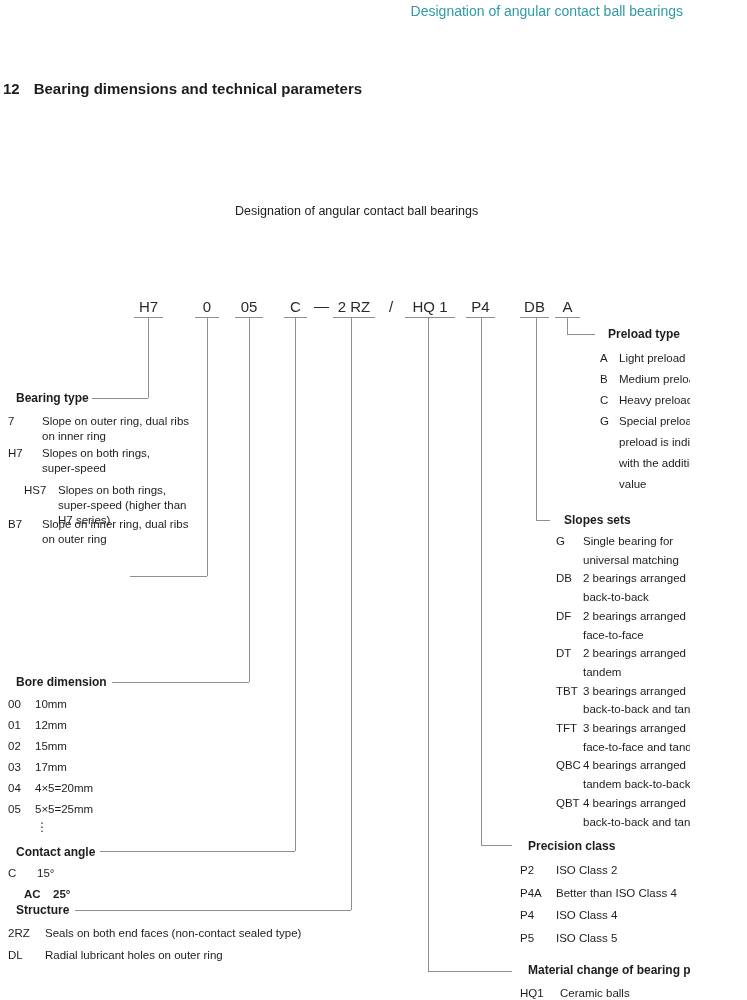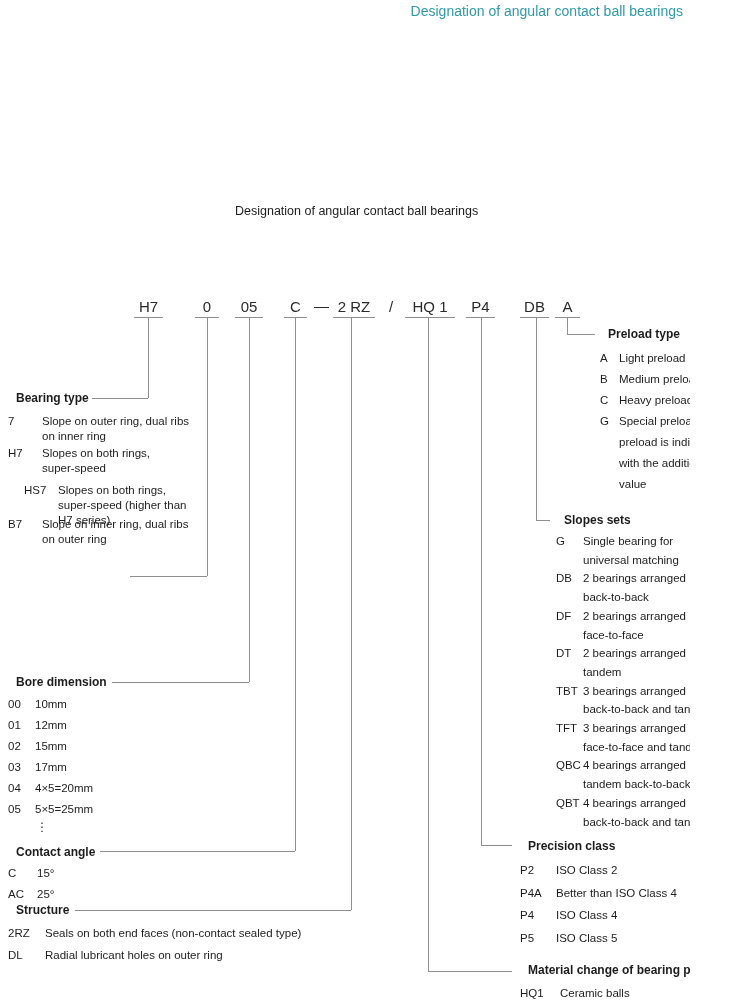--- a/index.html
+++ b/index.html
@@ -36,20 +36,23 @@
   .material-items .code{min-width:38px;margin-right:2px;}
   .ellipsis{font-size:12px;color:#2a2a2a;}
 </style>
 </head>
 <body>
 
 <div id="page">
 
   <div class="abs teal-header" style="top:3px;right:7px;">Designation of angular contact ball bearings</div>
 
+  <div class="abs doc-heading" style="left:3px;top:80px;">
+    <span class="num">12</span><span>Bearing dimensions and technical parameters</span>
+  </div>
 
   <div class="abs diagram-title" style="left:235px;top:204px;">Designation of angular contact ball bearings</div>
 
   <div class="abs code-token" style="left:134px;top:298px;width:29px;">H7</div>
   <div class="abs code-token" style="left:195px;top:298px;width:24px;">0</div>
   <div class="abs code-token" style="left:235px;top:298px;width:28px;">05</div>
   <div class="abs code-token" style="left:284px;top:298px;width:23px;">C</div>
   <div class="abs code-token" style="left:311px;top:297px;width:21px;">—</div>
   <div class="abs code-token" style="left:333px;top:298px;width:42px;">2 RZ</div>
   <div class="abs code-token" style="left:385px;top:298px;width:12px;">/</div>
@@ -142,21 +145,21 @@
     </div>
     <div class="abs ellipsis" style="left:28px;top:145px;">⋮</div>
   </div>
 
   <div class="abs contact list" style="left:8px;top:845px;width:200px;">
     <div class="sec-title">Contact angle</div>
     <div class="abs row" style="left:0;top:21px;">
       <span class="code">C</span>
       <span class="desc">15°</span>
     </div>
-    <div class="abs row" style="left:0;top:42px;">
+    <div class="abs row" style="left:16px;top:42px;font-weight:bold;">
       <span class="code">AC</span>
       <span class="desc">25°</span>
     </div>
   </div>
 
   <div class="abs structure list" style="left:8px;top:903px;width:430px;">
     <div class="sec-title">Structure</div>
     <div class="abs row" style="left:0;top:23px;">
       <span class="code">2RZ</span>
       <span class="desc">Seals on both end faces (non-contact sealed type)</span>

